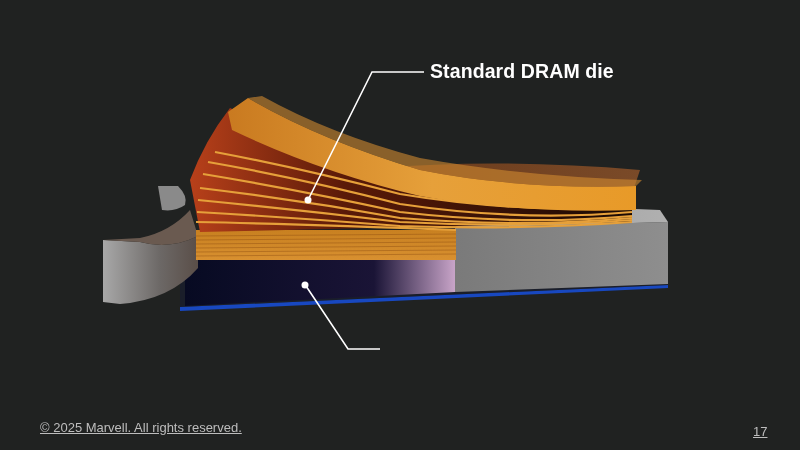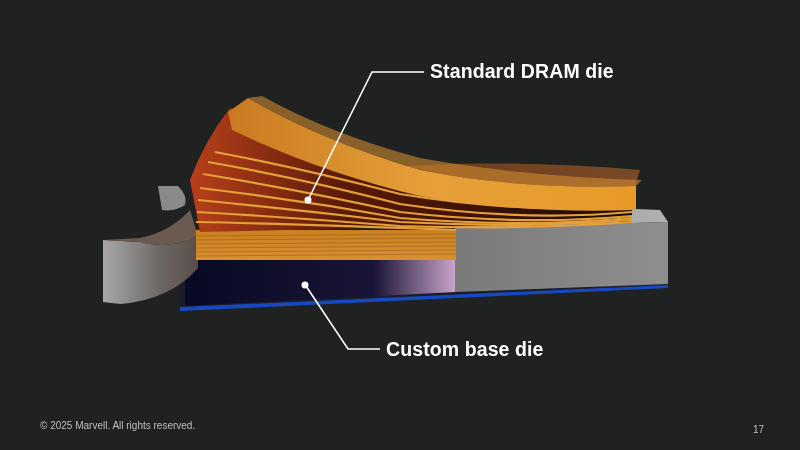--- a/index.html
+++ b/index.html
@@ -9,21 +9,21 @@
     font-family: "Liberation Sans", sans-serif;
     position: relative;
   }
   .slide { position: absolute; left: 0; top: 0; width: 655px; height: 450px; }
   .render { position: absolute; left: 0; top: 0; width: 800px; height: 450px; }
   .callout-label {
     position: absolute; color: #ffffff; font-weight: bold; font-size: 19.5px;
     white-space: nowrap; letter-spacing: 0.1px;
   }
   .footer-text {
-    position: absolute; color: #bdbdbd; font-size: 10px; white-space: nowrap;
+    position: absolute; color: #bdbdbd; font-size: 13px; white-space: nowrap; text-decoration: underline;
   }
 </style>
 </head>
 <body>
 
 <div class="slide">
 
   <svg class="render" viewBox="0 0 800 450" xmlns="http://www.w3.org/2000/svg">
     <defs>
       <linearGradient id="grayR" x1="0" y1="0" x2="1" y2="0">
@@ -105,17 +105,16 @@
 
     <g stroke="#ffffff" stroke-width="1.6" fill="none">
       <polyline points="308,200 372,72 424,72"></polyline>
       <polyline points="306,286 348,349 380,349"></polyline>
     </g>
     <circle cx="308" cy="200" r="3.5" fill="#ffffff"></circle>
     <circle cx="305" cy="285" r="3.5" fill="#ffffff"></circle>
   </svg>
 
   <div class="callout-label" style="left:430px; top:60px;">Standard DRAM die</div>
-  <div class="callout-label" style="left:386px; top:338px;">Custom base die</div>
 
   <div class="footer-text" style="left:40px; top:420px;">© 2025 Marvell. All rights reserved.</div>
   <div class="footer-text" style="left:753px; top:424px;">17</div>
 </div>
 
 </body></html>

